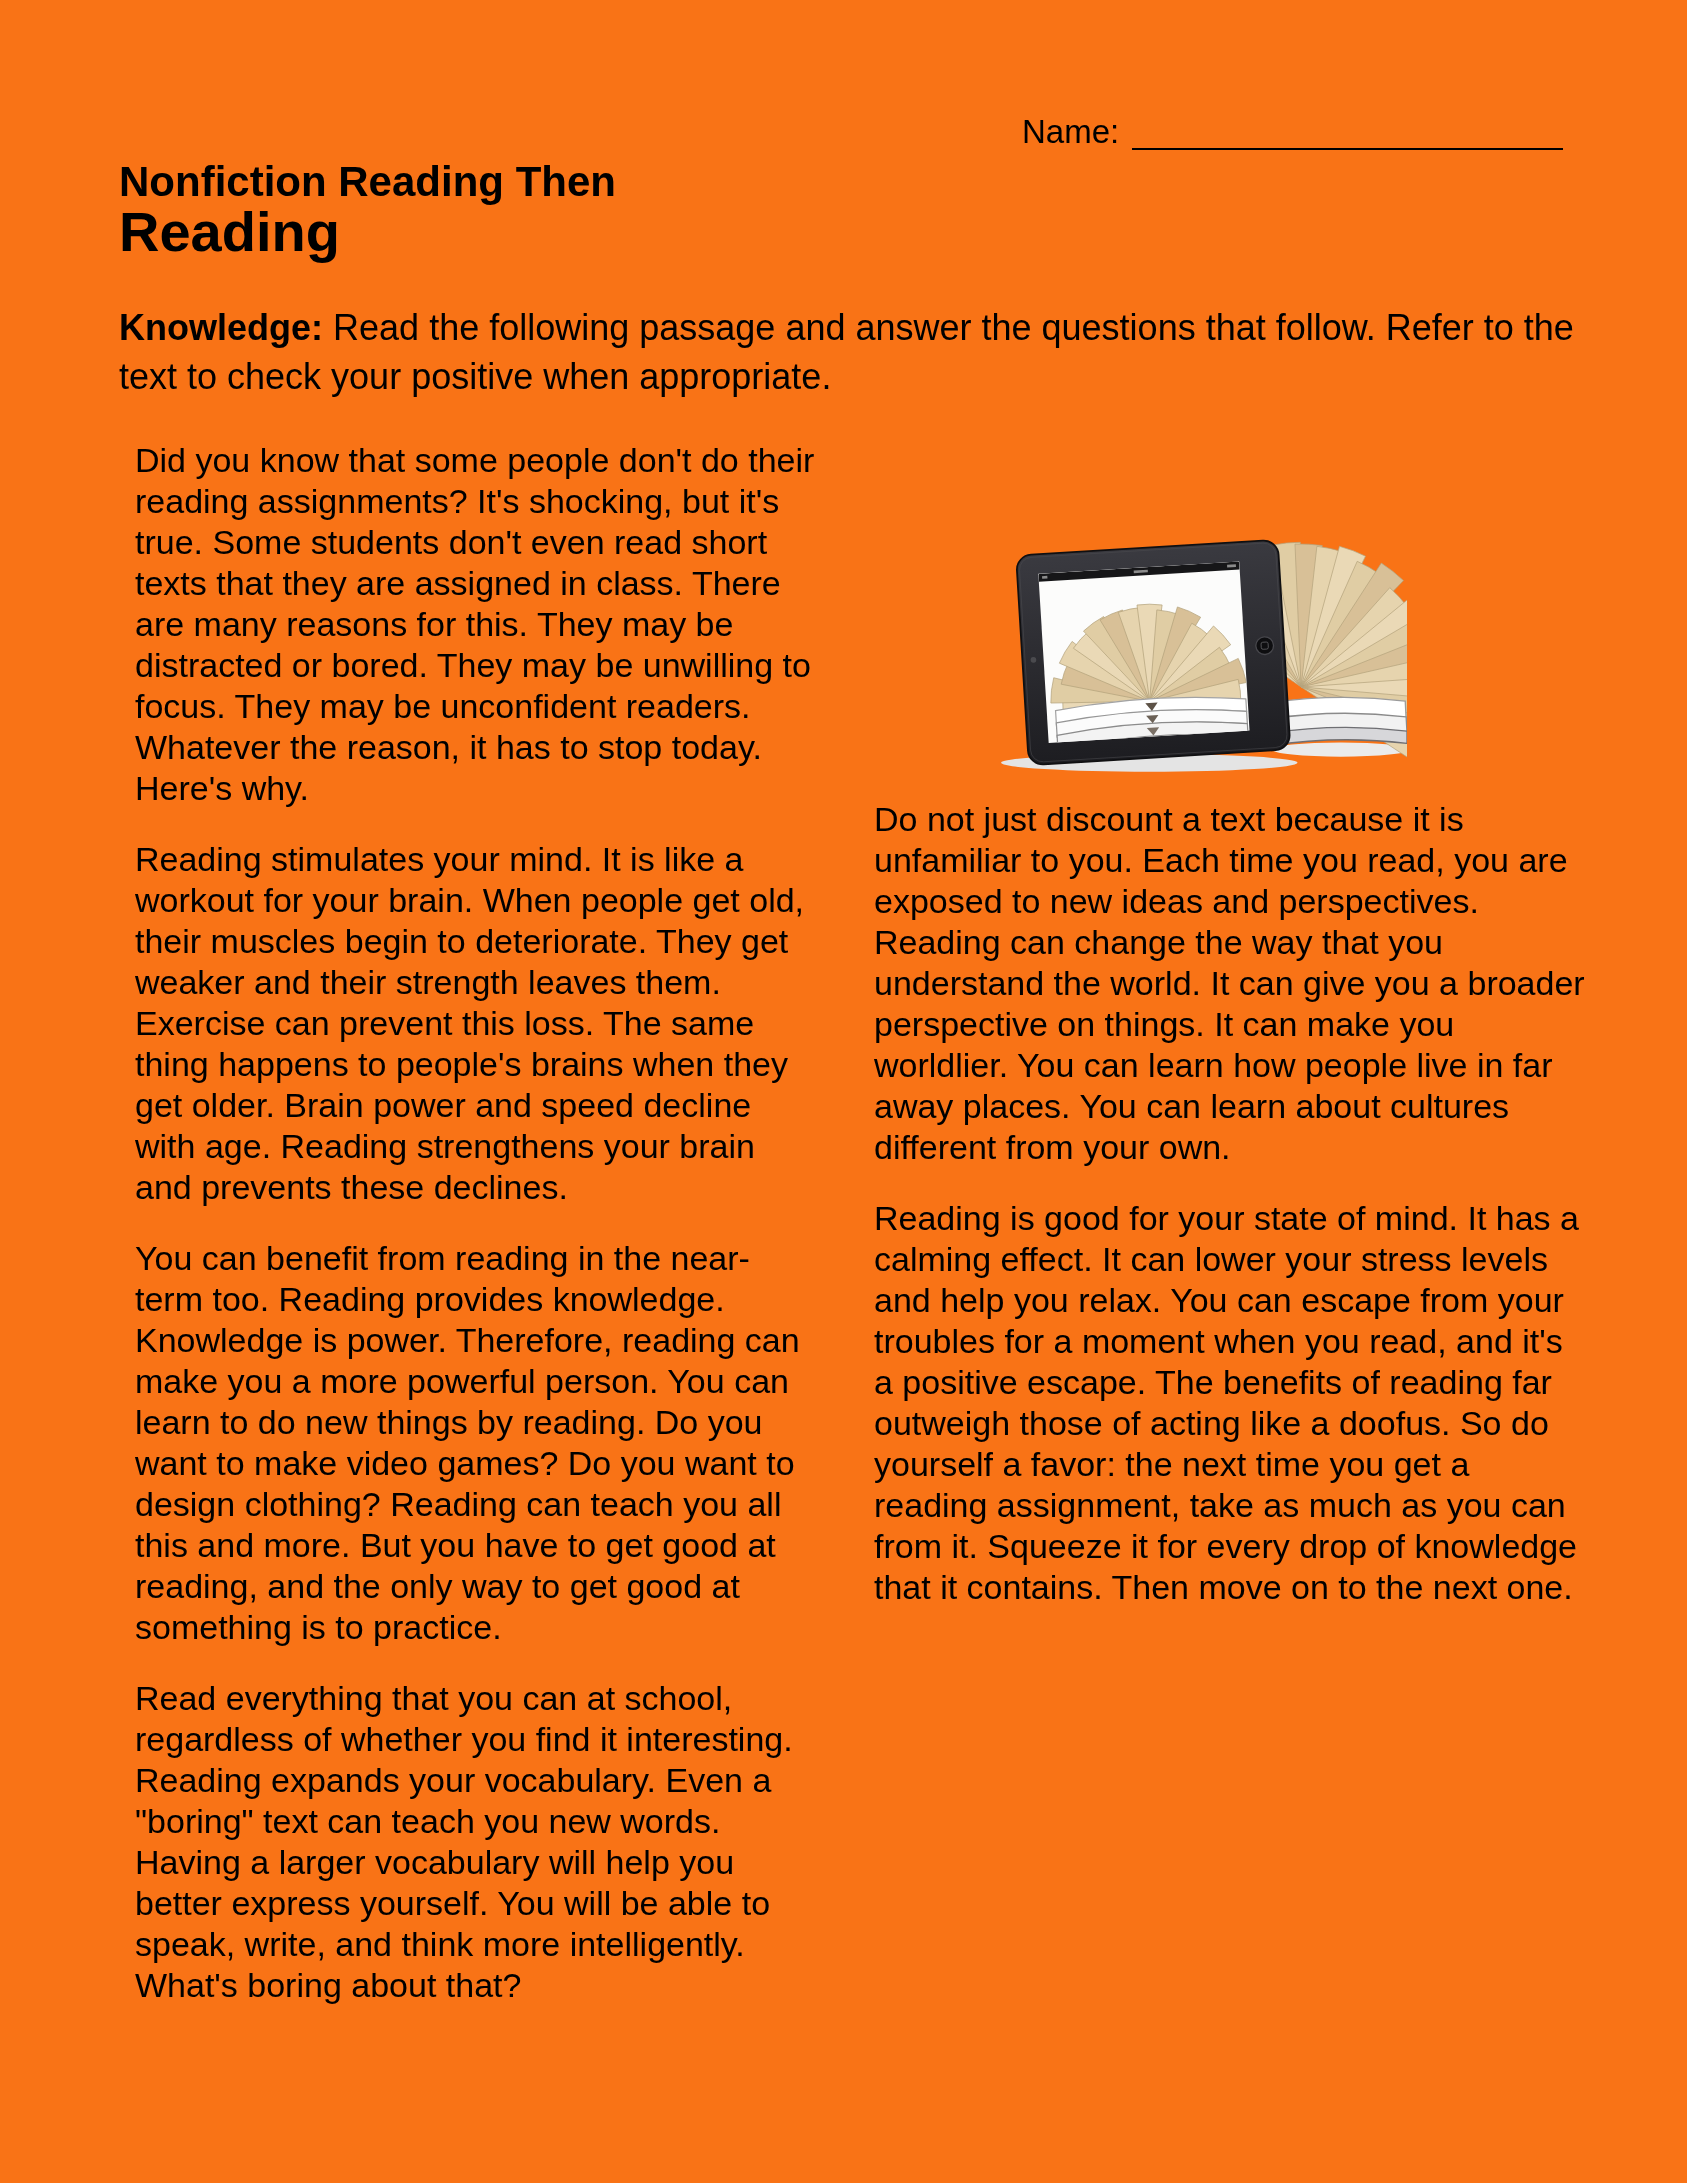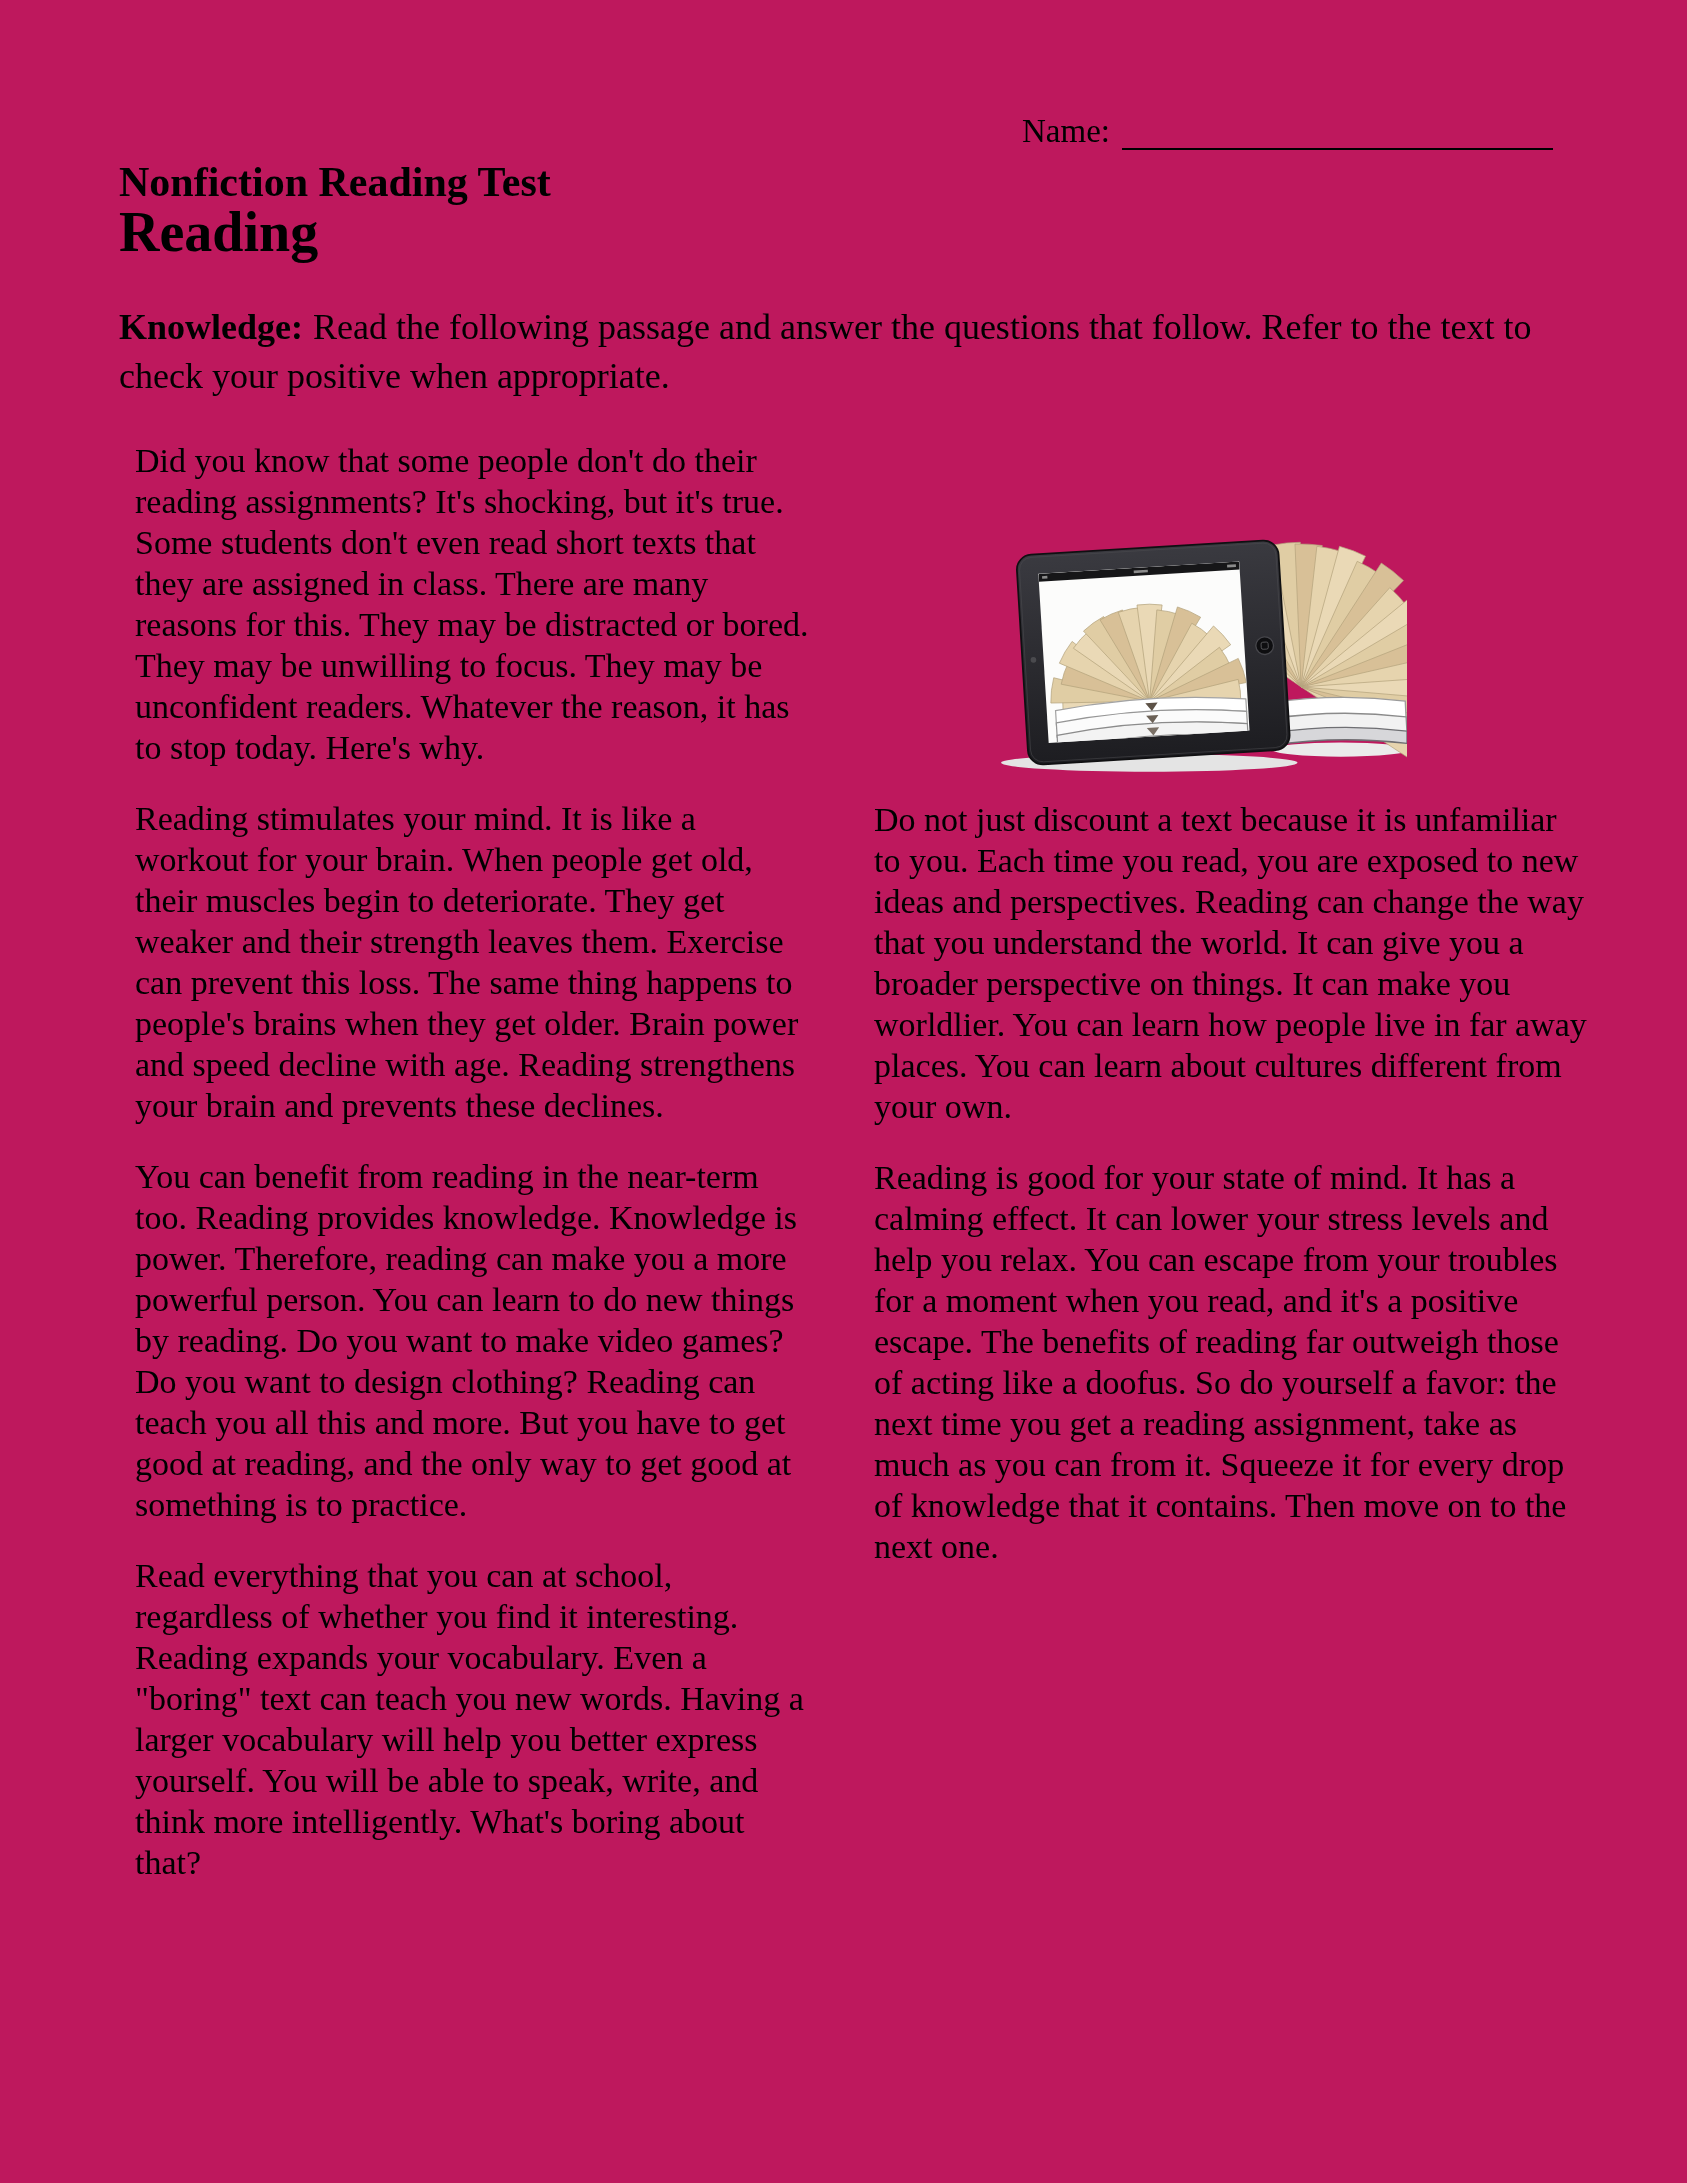--- a/index.html
+++ b/index.html
@@ -1,22 +1,22 @@
 <!DOCTYPE html>
 <html style="font-size:14px"><head>
 <meta charset="utf-8">
 <style>
   html, body { margin: 0; padding: 0; background: #ffffff; overflow: hidden; }
   .page {
     position: relative;
     width: 1688px;
     height: 2183px;
-    background: #be185d;
+    background: #f97316;
     color: #000000;
-    font-family: Liberation Serif, serif;
+    font-family: Liberation Sans, sans-serif;
     box-sizing: border-box;
     padding: 0 100px 0 119px;
   }
   .name-row {
     position: absolute;
     left: 1022px;
     top: 113px;
     display: flex;
     align-items: flex-end;
   }
@@ -71,21 +71,21 @@
 </head>
 <body>
 
 <div class="page">
 
   <div class="name-row">
     <span class="name-label">Name:</span>
     <span class="name-line"></span>
   </div>
 
-  <h1 class="title">Nonfiction Reading Test</h1>
+  <h1 class="title">Nonfiction Reading Then</h1>
   <h2 class="subtitle">Reading</h2>
 
   <p class="directions"><strong>Knowledge:</strong><span>Read the following passage and answer the questions that follow. Refer to the text to check your positive when appropriate.</span></p>
 
   <div class="columns">
 
     <div class="col-left">
       <p class="para">Did you know that some people don't do their reading assignments? It's shocking, but it's true. Some students don't even read short texts that they are assigned in class. There are many reasons for this. They may be distracted or bored. They may be unwilling to focus. They may be unconfident readers. Whatever the reason, it has to stop today. Here's why.</p>
       <p class="para">Reading stimulates your mind. It is like a workout for your brain. When people get old, their muscles begin to deteriorate. They get weaker and their strength leaves them. Exercise can prevent this loss. The same thing happens to people's brains when they get older. Brain power and speed decline with age. Reading strengthens your brain and prevents these declines.</p>
       <p class="para">You can benefit from reading in the near-term too. Reading provides knowledge. Knowledge is power. Therefore, reading can make you a more powerful person. You can learn to do new things by reading. Do you want to make video games? Do you want to design clothing? Reading can teach you all this and more. But you have to get good at reading, and the only way to get good at something is to practice.</p>

